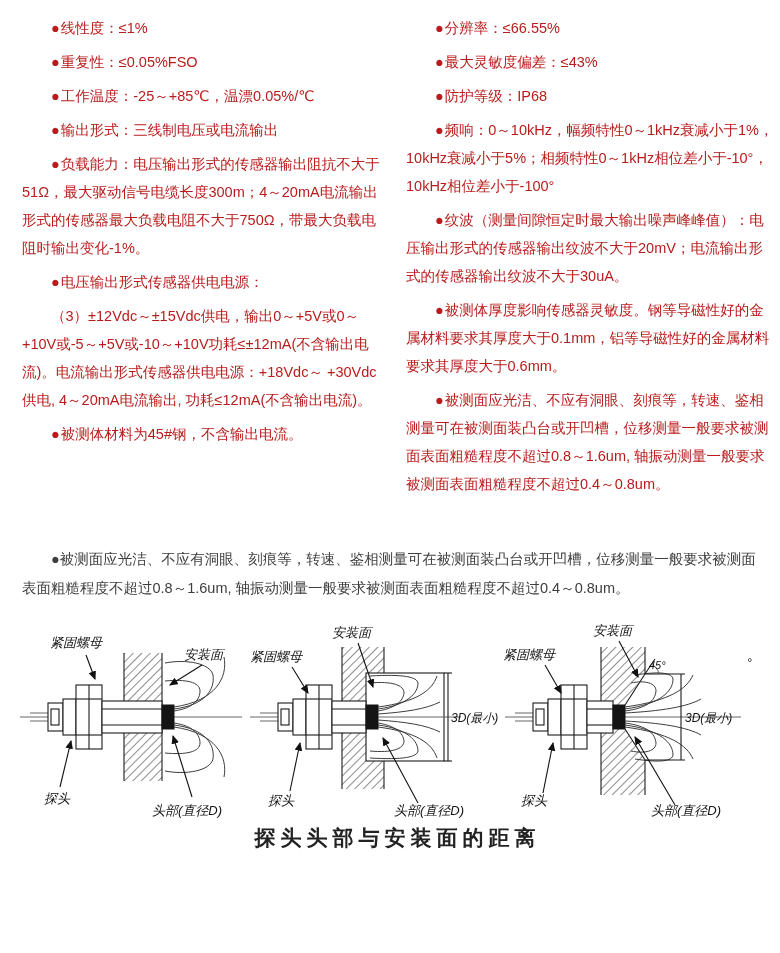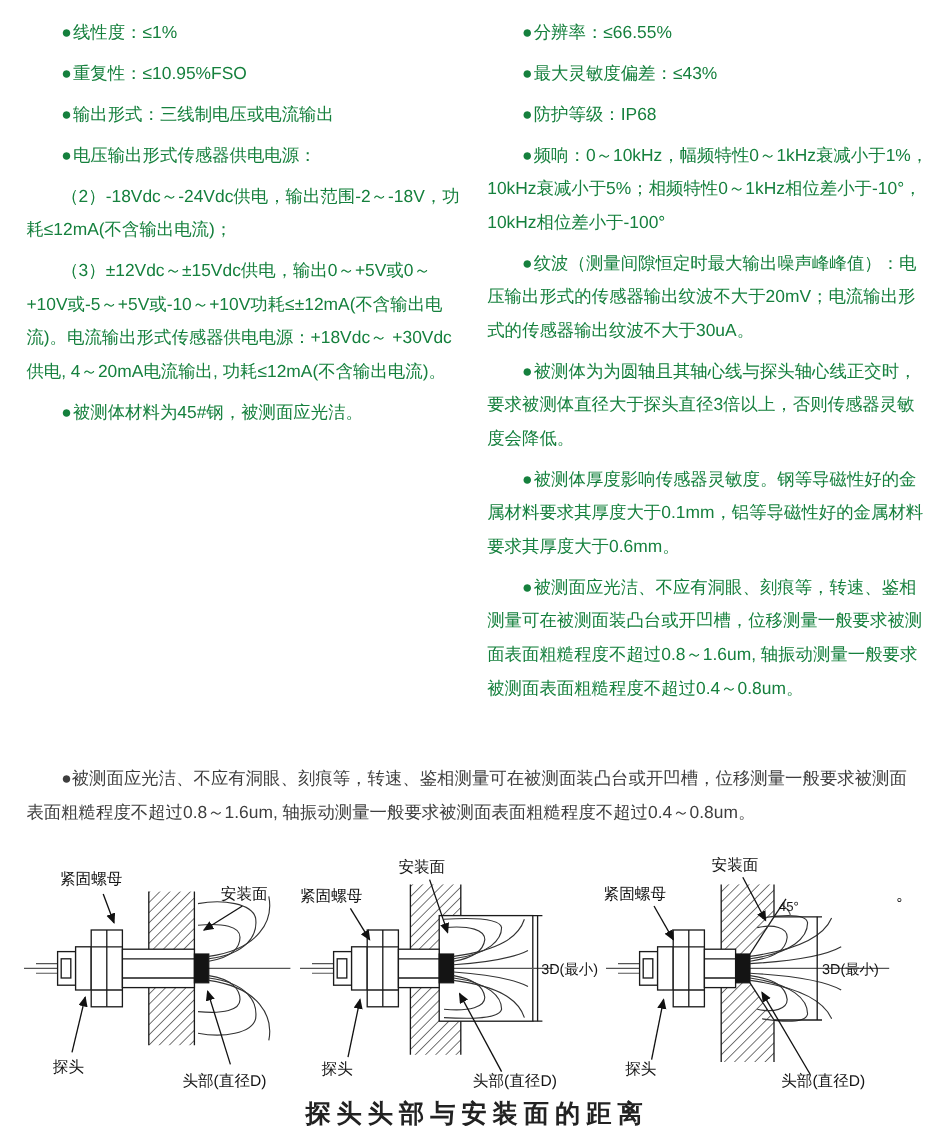--- a/index.html
+++ b/index.html
@@ -1,56 +1,56 @@
 <!DOCTYPE html>
 <html><head>
 <meta charset="utf-8">
 <style>
   html,body{margin:0;padding:0;background:#fff;}
   body{width:780px;height:953px;overflow:hidden;font-family:"Liberation Sans","DejaVu Sans",sans-serif;color:#3e3e3e;}
   .cols{display:flex;gap:16px;padding:14px 20px 0 22px;}
   .col{width:368px;flex:0 0 auto;}
-  p.spec{margin:0 0 6px 0;text-indent:2em;font-size:14.5px;line-height:28px;color:#15803d;font-weight:500;}
+  p.spec{margin:0 0 6px 0;text-indent:2em;font-size:14.5px;line-height:28px;color:#b91c1c;font-weight:500;}
   p.spec .blt{margin-right:1px;}
   .gt{margin-top:16px;}
   .note{padding:26px 22px 0 22px;font-size:14.5px;line-height:29px;text-indent:2em;color:#3e3e3e;font-weight:500;}
-  .figure-row{display:flex;align-items:flex-start;padding-left:16px;margin-top:14px;}
+  .figure-row{display:flex;align-items:flex-start;padding-left:16px;margin-top:14px;font-style:italic;}
   .figure-row svg{display:block;flex:0 0 auto;}
   .caption{text-align:center;font-family:"Liberation Serif","DejaVu Serif",serif;font-size:21px;font-weight:700;letter-spacing:5px;color:#222;margin-top:2px;margin-left:15px;}
   
   .wh{fill:#fff;stroke:#1a1a1a;stroke-width:1.1;}
   .ln{stroke:#1a1a1a;stroke-width:1.1;fill:none;}
   .thin{stroke:#555;stroke-width:0.9;fill:none;}
   .blk{fill:#141414;stroke:#141414;}
   .fl{stroke:#333;stroke-width:0.95;fill:none;}
   .arr{stroke:#111;stroke-width:1.1;fill:none;}
   text.lab{font-size:13px;fill:#141414;font-family:"Liberation Sans","DejaVu Sans",sans-serif;}
   text.dim{font-size:12px;fill:#141414;}
   text.ang{font-size:11px;fill:#141414;}
 </style>
 </head>
 <body>
 
 <div class="cols">
   <div class="col">
     <p class="spec"><span class="blt">●</span><span>线性度：≤1%</span></p>
-    <p class="spec"><span class="blt">●</span><span>重复性：≤10.95%FSO</span></p>
+    <p class="spec"><span class="blt">●</span><span>重复性：≤0.05%FSO</span></p>
+    <p class="spec"><span class="blt">●</span><span>工作温度：-25～+85℃，温漂0.05%/℃</span></p>
     <p class="spec"><span class="blt">●</span><span>输出形式：三线制电压或电流输出</span></p>
+    <p class="spec"><span class="blt">●</span><span>负载能力：电压输出形式的传感器输出阻抗不大于51Ω，最大驱动信号电缆长度300m；4～20mA电流输出形式的传感器最大负载电阻不大于750Ω，带最大负载电阻时输出变化-1%。</span></p>
     <p class="spec gt"><span class="blt">●</span><span>电压输出形式传感器供电电源：</span></p>
-    <p class="spec"><span>（2）-18Vdc～-24Vdc供电，输出范围-2～-18V，功耗≤12mA(不含输出电流)；</span></p>
     <p class="spec"><span>（3）±12Vdc～±15Vdc供电，输出0～+5V或0～+10V或-5～+5V或-10～+10V功耗≤±12mA(不含输出电流)。电流输出形式传感器供电电源：+18Vdc～ +30Vdc供电, 4～20mA电流输出, 功耗≤12mA(不含输出电流)。</span></p>
-    <p class="spec"><span class="blt">●</span><span>被测体材料为45#钢，被测面应光洁。</span></p>
+    <p class="spec"><span class="blt">●</span><span>被测体材料为45#钢，不含输出电流。</span></p>
   </div>
   <div class="col">
     <p class="spec"><span class="blt">●</span><span>分辨率：≤66.55%</span></p>
     <p class="spec"><span class="blt">●</span><span>最大灵敏度偏差：≤43%</span></p>
     <p class="spec"><span class="blt">●</span><span>防护等级：IP68</span></p>
     <p class="spec"><span class="blt">●</span><span>频响：0～10kHz，幅频特性0～1kHz衰减小于1%，10kHz衰减小于5%；相频特性0～1kHz相位差小于-10°，10kHz相位差小于-100°</span></p>
     <p class="spec"><span class="blt">●</span><span>纹波（测量间隙恒定时最大输出噪声峰峰值）：电压输出形式的传感器输出纹波不大于20mV；电流输出形式的传感器输出纹波不大于30uA。</span></p>
-    <p class="spec gt"><span class="blt">●</span><span>被测体为为圆轴且其轴心线与探头轴心线正交时，要求被测体直径大于探头直径3倍以上，否则传感器灵敏度会降低。</span></p>
     <p class="spec gt"><span class="blt">●</span><span>被测体厚度影响传感器灵敏度。钢等导磁性好的金属材料要求其厚度大于0.1mm，铝等导磁性好的金属材料要求其厚度大于0.6mm。</span></p>
     <p class="spec"><span class="blt">●</span><span>被测面应光洁、不应有洞眼、刻痕等，转速、鉴相测量可在被测面装凸台或开凹槽，位移测量一般要求被测面表面粗糙程度不超过0.8～1.6um, 轴振动测量一般要求被测面表面粗糙程度不超过0.4～0.8um。</span></p>
   </div>
 </div>
 
 <p class="note"><span class="blt">●</span><span>被测面应光洁、不应有洞眼、刻痕等，转速、鉴相测量可在被测面装凸台或开凹槽，位移测量一般要求被测面表面粗糙程度不超过0.8～1.6um, 轴振动测量一般要求被测面表面粗糙程度不超过0.4～0.8um。</span></p>
 
 <div class="figure-row">
 
   <svg width="230" height="205" viewBox="0 0 230 205">

